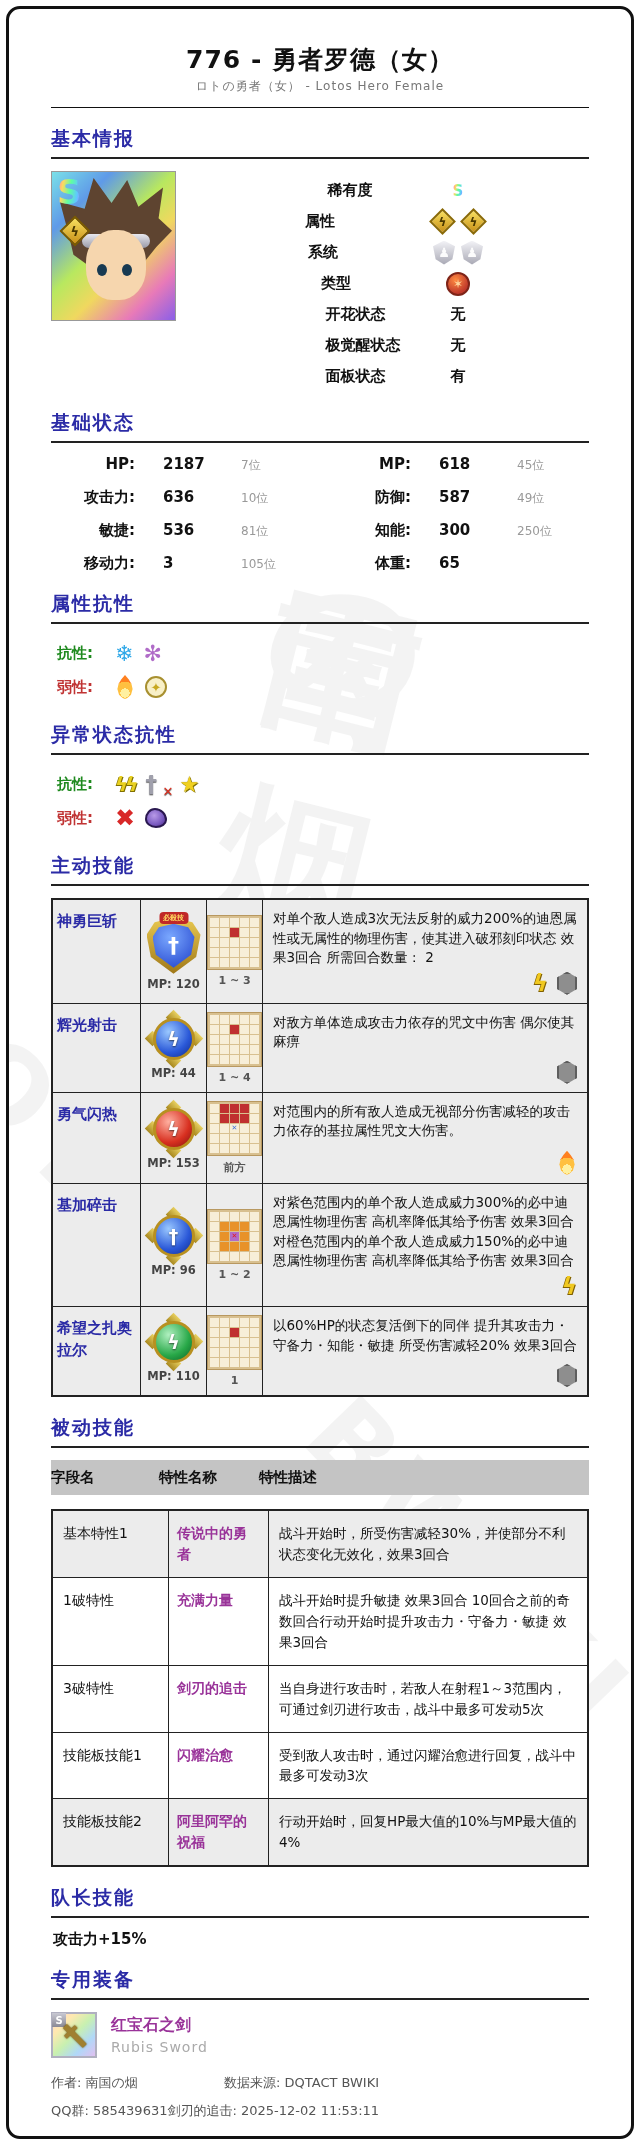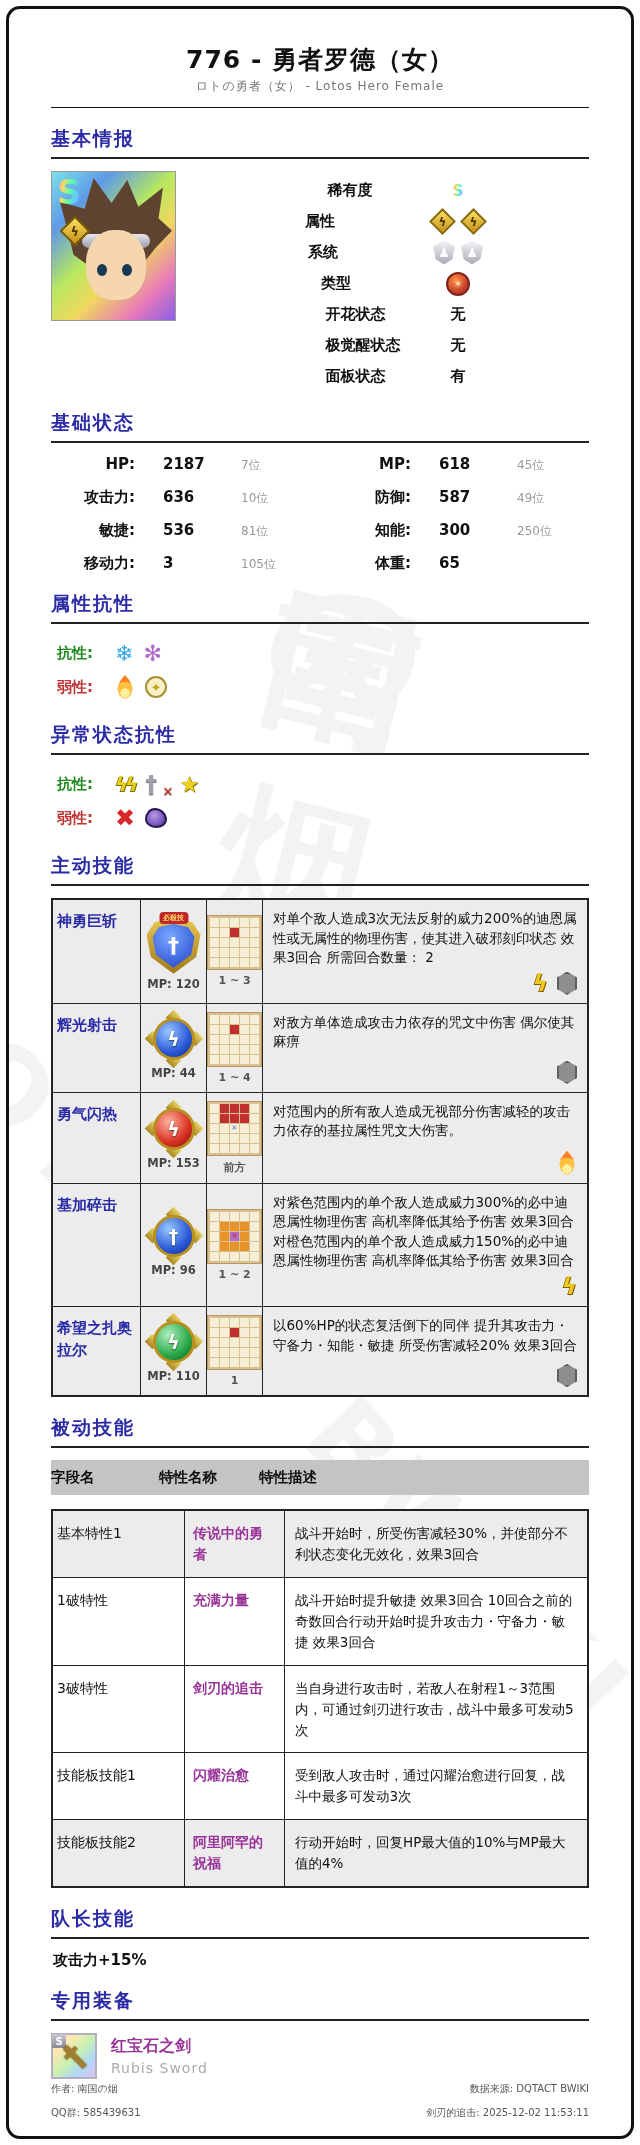--- a/index.html
+++ b/index.html
@@ -128,39 +128,39 @@
   .gc.p { background:#b06cc8; color:#e02020; } .gc.x { color:#4878d8; }
   .range-label { font-size:11px; color:#555; font-weight:bold; }
 
   
   .pskill-header { display:flex; background:#c4c4c4; font-weight:bold; font-size:14.5px; padding:8px 0; }
   .ph-field { width:108px; } .ph-name { width:100px; } .ph-desc { flex:1; }
   .pskill-table { border:2px solid #222; margin-top:14px; }
   .pskill-row { display:flex; border-top:1.5px solid #222; background:#fff; }
   .pskill-row:first-child { border-top:none; }
   .pskill-row.shade { background:#ececec; }
-  .ps-field { width:132px; border-right:1.5px solid #222; padding:12px 8px 12px 4px; font-size:14px; line-height:1.5; }
+  .ps-field { width:116px; border-right:1.5px solid #222; padding:12px 8px 12px 10px; font-size:14px; line-height:1.5; }
   .ps-name { width:100px; border-right:1.5px solid #222; padding:12px 8px; color:#993399; font-weight:bold; font-size:14px; line-height:1.5; }
   .ps-desc { flex:1; padding:12px 10px; font-size:13.5px; line-height:1.55; }
 
   
   .leader-text { font-size:15px; font-weight:bold; margin-top:6px; padding-left:2px; }
   .equip-wrap { display:flex; gap:14px; align-items:center; margin-top:8px; }
   .equip-icon { width:46px; height:46px; position:relative; border:2px solid #b0b0c0;
                 background:linear-gradient(135deg,#ffd2d2 0%,#ffe9b0 25%,#c8f0b0 50%,#b0d8f8 75%,#e0c0f0 100%); }
   .equip-icon .sword { position:absolute; inset:0; display:flex; align-items:center; justify-content:center;
                        transform:rotate(-45deg); color:#a08030; font-size:34px; font-weight:bold; text-shadow:0 0 2px #604000; }
   .equip-icon .badge { position:absolute; left:-1px; top:-1px; width:14px; height:14px; background:linear-gradient(#c8c8d2,#8a8a96);
                        color:#fff; font-size:10px; font-weight:bold; display:flex; align-items:center; justify-content:center; }
   .equip-name { color:#993399; font-weight:bold; font-size:16px; }
   .equip-en { color:#aaa; font-size:14px; margin-top:3px; letter-spacing:1px; }
 
   
-  .footer { position:absolute; left:42px; right:42px; bottom:16px; display:flex; justify-content:space-between;
-            font-size:10px; color:#555; }
+  .footer { position:absolute; left:42px; right:42px; bottom:16px; display:flex; justify-content:flex-start;
+            font-size:13px; color:#555; }
   .footer .line { margin-top:10px; }
   .footer .right { text-align:right; }
 </style>
 </head>
 <body>
 
 <div class="frame">
   <div class="wm wm1">南国の烟</div>
   <div class="wm wm2">DQTACT BWIKI</div>
 

